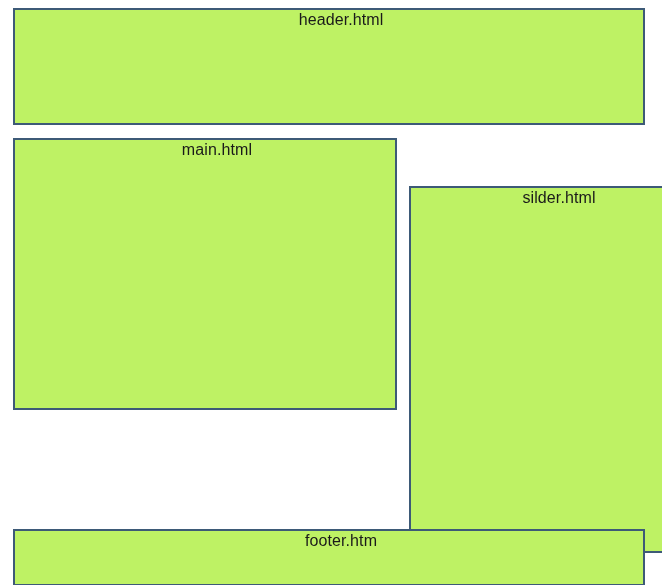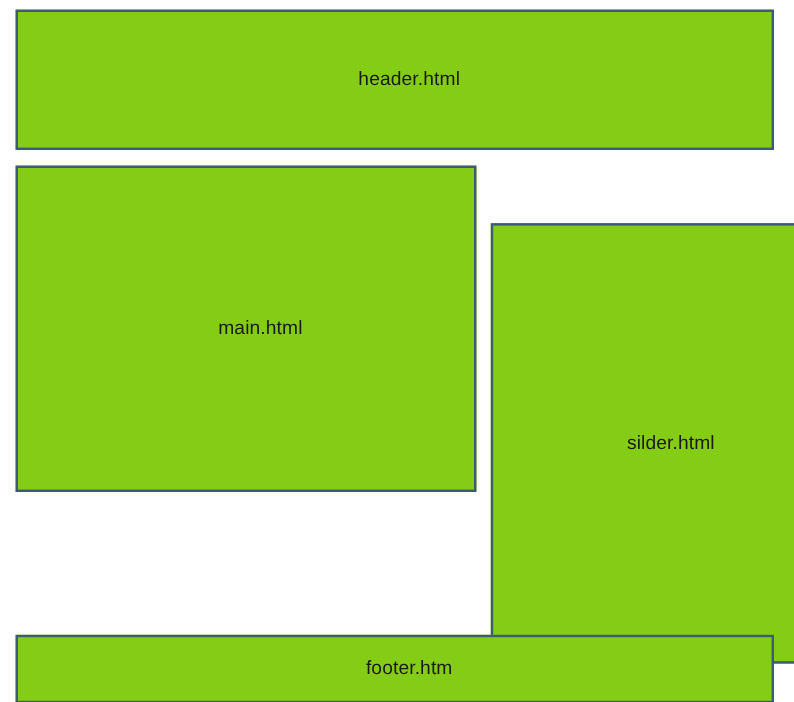--- a/index.html
+++ b/index.html
@@ -15,23 +15,23 @@
     position: relative;
     width: 662px;
     height: 585px;
     background: #ffffff;
     overflow: hidden;
   }
   .region-box {
     position: absolute;
     box-sizing: border-box;
     border: 2px solid #3d5a77;
-    background: #84cc16;
+    background: #bef264;
     display: flex;
-    align-items: center;
+    align-items: flex-start;
     justify-content: center;
     padding-left: 24px;
   }
   .region-label {
     font-family: "Liberation Sans", sans-serif;
     font-size: 16px;
     line-height: 1.2;
     color: #1a1a1a;
     letter-spacing: 0.1px;
     white-space: nowrap;

